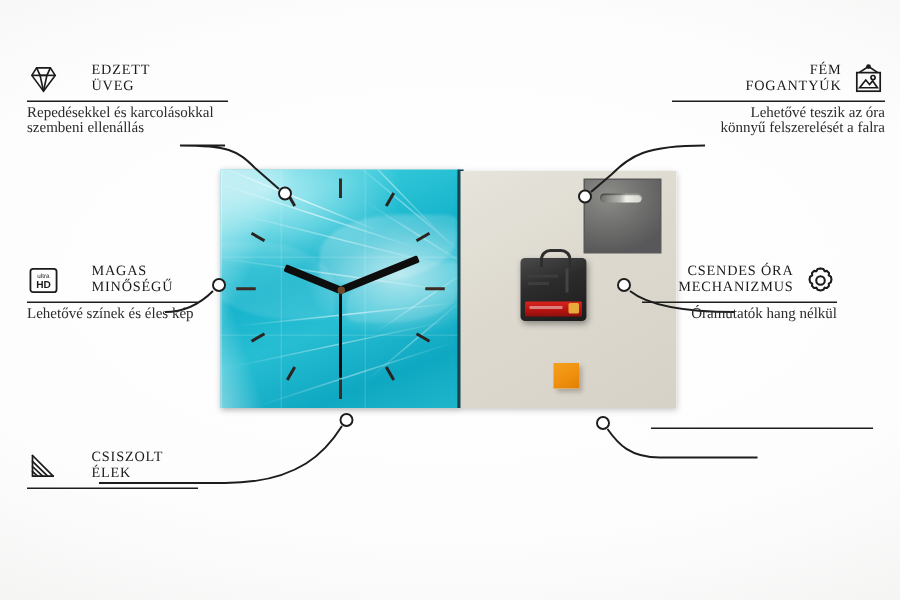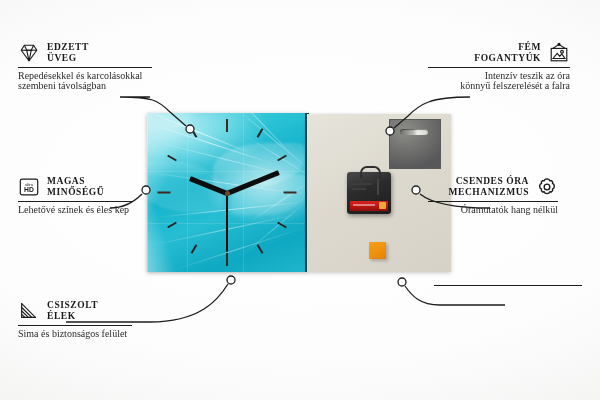--- a/index.html
+++ b/index.html
@@ -82,22 +82,23 @@
   .tick{position:absolute;background:#1b1b1b;transform-origin:50% 50%;}
   .tick.major{width:2px;height:13px;background:#3d2a22;}
   .tick.minor{width:2px;height:10px;background:#2a2320;}
   .hand{position:absolute;background:#0d0d0d;transform-origin:0% 50%;border-radius:1px;}
   .pivot{position:absolute;width:5px;height:5px;border-radius:50%;background:#6b4a2a;}
   
   .callout{position:absolute;}
   .co-head{display:flex;align-items:center;gap:7px;}
   .co-title{
     font-size:9.5px;line-height:11px;letter-spacing:.55px;
-    color:#1a1a1a;font-weight:bold;text-transform:uppercase;
+    color:#1a1a1a;font-weight:normal;text-transform:uppercase;
     font-family:"Liberation Serif", serif;
+    margin-left:14px;
   }
   .co-rule{height:1px;background:#1d1d1d;margin:3px 0 3px 0;}
   .co-sub{
     font-size:10px;line-height:9.6px;color:#2b2b2b;
     font-family:"Liberation Serif", serif;
   }
   .left .co-head{justify-content:flex-start;}
   .left .co-title,.left .co-sub{text-align:left;}
   .right .co-head{justify-content:flex-end;}
   .right .co-title,.right .co-sub{text-align:right;}
@@ -210,21 +211,21 @@
         </svg>
       </span>
       <span>
         <span class="co-title" style="display:block">EDZETT</span>
         <span class="co-title" style="display:block">ÜVEG</span>
       </span>
     </div>
     <div class="co-rule" style="width:134px"></div>
     <div class="co-sub">
       <span style="display:block">Repedésekkel és karcolásokkal</span>
-      <span style="display:block">szembeni távolságban</span>
+      <span style="display:block">szembeni ellenállás</span>
     </div>
   </div>
 
   <div class="callout left" style="left:18px;top:176px;width:118px;">
     <div class="co-head">
       <span class="ico">
         <svg viewBox="0 0 24 24">
           <rect x="2.5" y="3.5" width="19" height="17" rx="2" fill="none" stroke="#1a1a1a" stroke-width="1.3"></rect>
           <text x="12" y="10.4" font-size="4.6" font-family="Liberation Sans, sans-serif" text-anchor="middle" fill="#1a1a1a">ultra</text>
           <text x="12" y="17.6" font-size="7.4" font-weight="bold" font-family="Liberation Sans, sans-serif" text-anchor="middle" fill="#1a1a1a">HD</text>
@@ -250,44 +251,41 @@
           <path d="M4 15.6 L7.6 19"></path>
             <path d="M4 4 L4 19 L19 19"></path>
         </svg>
       </span>
       <span>
         <span class="co-title" style="display:block">CSISZOLT</span>
         <span class="co-title" style="display:block">ÉLEK</span>
       </span>
     </div>
     <div class="co-rule" style="width:114px"></div>
-    <div class="co-sub">
-      <span style="display:block">Sima és biztonságos felület</span>
-    </div>
-  </div>
-
-  <div class="callout right" style="left:428px;top:42px;width:142px;">
+  </div>
+
+  <div class="callout right" style="left:448px;top:42px;width:142px;">
     <div class="co-head">
       <span>
         <span class="co-title" style="display:block">FÉM</span>
         <span class="co-title" style="display:block">FOGANTYÚK</span>
       </span>
       <span class="ico">
         <svg viewBox="0 0 24 24" stroke="#1a1a1a" stroke-width="1.25" fill="none">
           <rect x="3.5" y="7" width="17" height="13.5"></rect>
           <path d="M12 2.6 L5.2 7 M12 2.6 L18.8 7"></path>
           <circle cx="12" cy="2.6" r="1.1" fill="#1a1a1a"></circle>
           <path d="M5.5 18 L10 12.4 L12.8 15.6 L15 13 L18.5 18 Z"></path>
           <circle cx="15.3" cy="10.6" r="1.5"></circle>
         </svg>
       </span>
     </div>
     <div class="co-rule" style="width:142px"></div>
     <div class="co-sub">
-      <span style="display:block">Intenzív teszik az óra</span>
+      <span style="display:block">Lehetővé teszik az óra</span>
       <span style="display:block">könnyű felszerelését a falra</span>
     </div>
   </div>
 
   <div class="callout right" style="left:428px;top:176px;width:130px;">
     <div class="co-head">
       <span>
         <span class="co-title" style="display:block">CSENDES ÓRA</span>
         <span class="co-title" style="display:block">MECHANIZMUS</span>
       </span>

